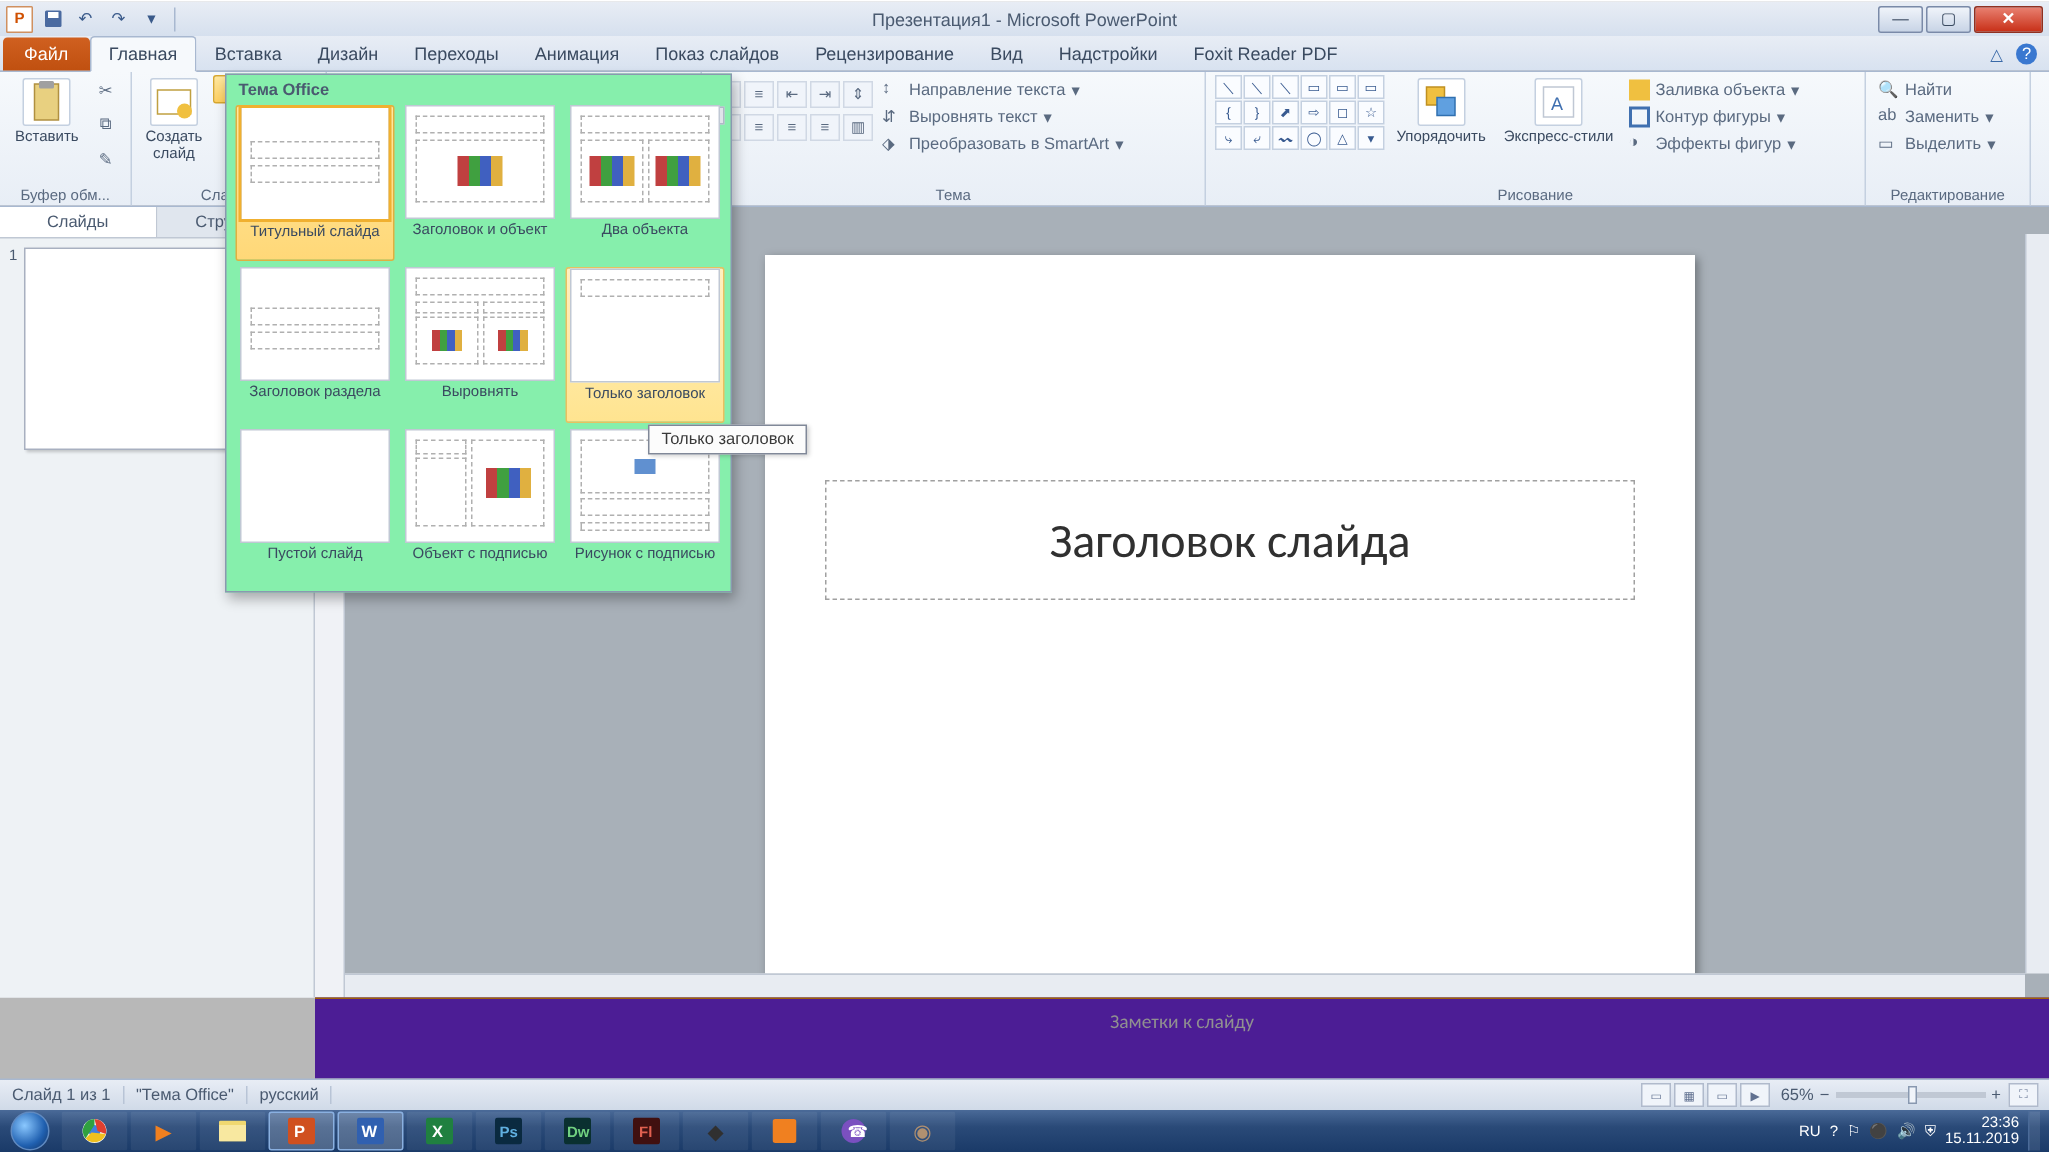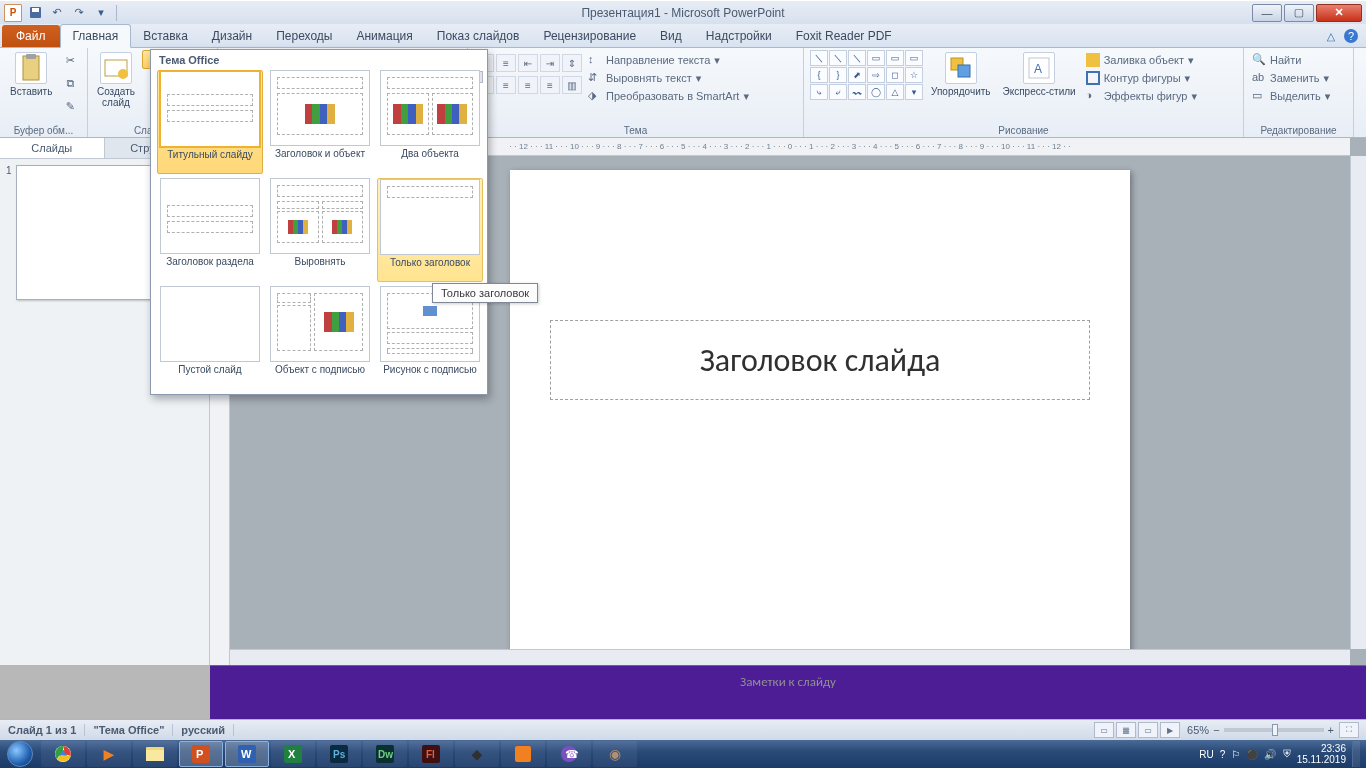--- a/index.html
+++ b/index.html
@@ -38,21 +38,21 @@
 .dim-row { display:flex; gap:2px; align-items:center; color:#b0b8c4; font-size:11px; }
 .dim-row .mini { width:18px; height:18px; border:1px solid #e0e4ea; display:flex; align-items:center; justify-content:center; }
 .row3 { display:flex; gap:2px; }
 .row3 .mini { width:20px; height:18px; border:1px solid #d0d8e4; background:#f0f4fa; display:flex; align-items:center; justify-content:center; color:#5a6a80; font-size:10px; }
 .shape-grid { display:grid; grid-template-columns:repeat(6,18px); grid-auto-rows:16px; gap:1px; }
 .shape-grid div { border:1px solid #c4d0e0; display:flex; align-items:center; justify-content:center; color:#385a90; font-size:9px; background:#fafcff; }
 .txtbtn { font-size:11px; color:#5a6a80; display:flex; align-items:center; gap:4px; white-space:nowrap; padding:1px 2px; }
 .txtbtn .tico { width:14px; height:14px; display:inline-block; }
 
 
-.gallery-panel { position:absolute; left:150px; top:49px; width:338px; background:#ffffff; border:1px solid #8a98b0; box-shadow:2px 4px 8px rgba(0,0,0,0.3); z-index:100; padding-bottom:8px; }
+.gallery-panel { position:absolute; left:150px; top:49px; width:338px; background:#86efac; border:1px solid #8a98b0; box-shadow:2px 4px 8px rgba(0,0,0,0.3); z-index:100; padding-bottom:8px; }
 .gallery-panel .scroll-ind { position:absolute; right:2px; top:20px; bottom:4px; width:14px; }
 .gallery-panel .scroll-ind div { width:12px; height:12px; background:#e0e4ea; border:1px solid #b0b8c8; margin:1px 0; display:flex; align-items:center; justify-content:center; font-size:7px; color:#607090;}
 .gallery-head { font-size:11px; font-weight:bold; color:#4a5a70; padding:4px 8px; }
 .gallery-grid { display:grid; grid-template-columns:repeat(3,106px); gap:4px 4px; padding:0 6px; }
 .lay-item { display:flex; flex-direction:column; align-items:center; cursor:default; }
 .lay-thumb { width:100px; height:76px; background:#fff; border:1px solid #c0c8d4; position:relative; padding:6px; }
 .lay-thumb .ph { border:1px dashed #b0b0b0; }
 .lay-thumb .ph.t { height:12px; margin-bottom:4px; }
 .lay-thumb .ph.c { height:42px; }
 .lay-item.selected .lay-thumb { outline:2px solid #f0b030; outline-offset:-1px; }
@@ -84,21 +84,21 @@
 .subtitle-ph { position:absolute; left:90px; top:268px; right:90px; height:120px; border:1px dashed #a0a0a0; display:flex; align-items:flex-start; justify-content:center; padding-top:14px; font-size:22px; color:#808080; font-family:Calibri,sans-serif; }
 .vscroll { position:absolute; right:0; top:18px; width:16px; bottom:16px; background:#e8ecf2; border-left:1px solid #c0c8d4;}
 .hscroll { position:absolute; left:20px; right:16px; bottom:0; height:16px; background:#e8ecf2; border-top:1px solid #c0c8d4;}
 
 
 .notes-bar { position:absolute; left:210px; right:0; top:665px; height:54px; background:#4c1d95; border-top:1px solid #a16207;text-align:center; }
 .notes-bar .ph-text { color:#909090; font-size:13px; padding:8px 18px; font-family:Calibri,sans-serif;}
 
 
 .statusbar { position:absolute; left:0; right:0; top:719px; height:21px; background:linear-gradient(#e8edf5,#d0dae8); border-top:1px solid #a8b8d0; display:flex; align-items:center; font-size:11px; color:#4a5a70; }
-.statusbar .cell { padding:0 8px; border-right:1px solid #b8c4d6;font-weight:bold; }
+.statusbar .cell { padding:0 8px; border-right:1px solid #b8c4d6; }
 .statusbar .spacer { flex:1; }
 .statusbar .viewbtn { width:20px; height:16px; border:1px solid #b0bacc; margin:0 1px; background:#f0f4fa; display:inline-flex; align-items:center; justify-content:center; font-size:8px; color:#607090;}
 .statusbar .zoom { display:flex; align-items:center; gap:4px; padding:0 6px;}
 .statusbar .zslider { width:100px; height:4px; background:#c0c8d4; position:relative; }
 .statusbar .zslider .knob { position:absolute; left:48px; top:-4px; width:6px; height:12px; background:#f0f4fa; border:1px solid #8898b0;}
 
 
 .taskbar { position:absolute; left:0; right:0; bottom:0; height:28px; background:linear-gradient(#4a6a98,#2a4a78 40%,#1a3a68); display:flex; align-items:center; }
 .start-orb { width:40px; height:28px; display:flex; align-items:center; justify-content:center; }
 .start-orb .orb { width:26px; height:26px; border-radius:50%; background:radial-gradient(circle at 35% 35%,#8ac8ff,#2060b0 60%,#103060); border:1px solid #608ac0; position:relative; }
@@ -281,21 +281,21 @@
       <div class="big-btn">
         <div class="ico">
             <svg width="26" height="26">
               <rect x="3" y="3" width="20" height="20" fill="#fff" stroke="#c0c8d4"></rect>
               <text x="8" y="18" font-size="12" fill="#4070b0">A</text>
             </svg>
           </div>
         <div class="lbl">Экспресс-стили</div>
       </div>
       <div class="small-col" style="gap:2px; padding-top:2px;">
-        <div class="txtbtn"><span class="tico" style="background:#f0c040"></span><span>Заливка объект</span> ▾</div>
+        <div class="txtbtn"><span class="tico" style="background:#f0c040"></span><span>Заливка объекта</span> ▾</div>
         <div class="txtbtn"><span class="tico" style="border:2px solid #4070b0"></span><span>Контур фигуры</span> ▾</div>
         <div class="txtbtn"><span class="tico">◑</span><span>Эффекты фигур</span> ▾</div>
       </div>
     </div>
     <div class="group-label">Рисование</div>
   </div>
 
   <div class="group" style="width:110px">
     <div class="group-body">
       <div class="small-col" style="gap:2px; padding-top:2px;">
@@ -316,21 +316,21 @@
   <div class="scroll-ind">
       <div>▲</div>
     </div>
   <div class="gallery-grid">
 
     <div class="lay-item selected">
       <div class="lay-thumb">
           <div class="ph t" style="margin-top:16px"></div>
           <div class="ph t"></div>
         </div>
-      <div class="lay-label">Титульный слайду</div>
+      <div class="lay-label">Титульный слайда</div>
     </div>
     <div class="lay-item">
       <div class="lay-thumb">
           <div class="ph t"></div>
           <div class="ph c" style="display:flex;align-items:center;justify-content:center">
             <div class="content-ico"></div>
           </div>
         </div>
       <div class="lay-label">Заголовок и объект</div>
     </div>
@@ -422,21 +422,20 @@
       <div class="nav-tab">Структура</div>
     </div>
     <div class="nav-thumbs">
       <div class="slide-thumb-row">
         <div class="slide-num">1</div>
         <div class="slide-thumb"></div>
       </div>
     </div>
   </div>
   <div class="edit-area">
-    <div class="ruler-h">· · 12 · · · 11 · · · 10 · · · 9 · · · 8 · · · 7 · · · 6 · · · 5 · · · 4 · · · 3 · · · 2 · · · 1 · · · 0 · · · 1 · · · 2 · · · 3 · · · 4 · · · 5 · · · 6 · · · 7 · · · 8 · · · 9 · · · 10 · · · 11 · · · 12 · ·</div>
     <div class="ruler-v"></div>
     <div class="canvas-wrap">
       <div class="slide-canvas">
         <div class="title-ph">Заголовок слайда</div>
       </div>
     </div>
     <div class="vscroll"></div>
     <div class="hscroll"></div>
   </div>
 </div>

